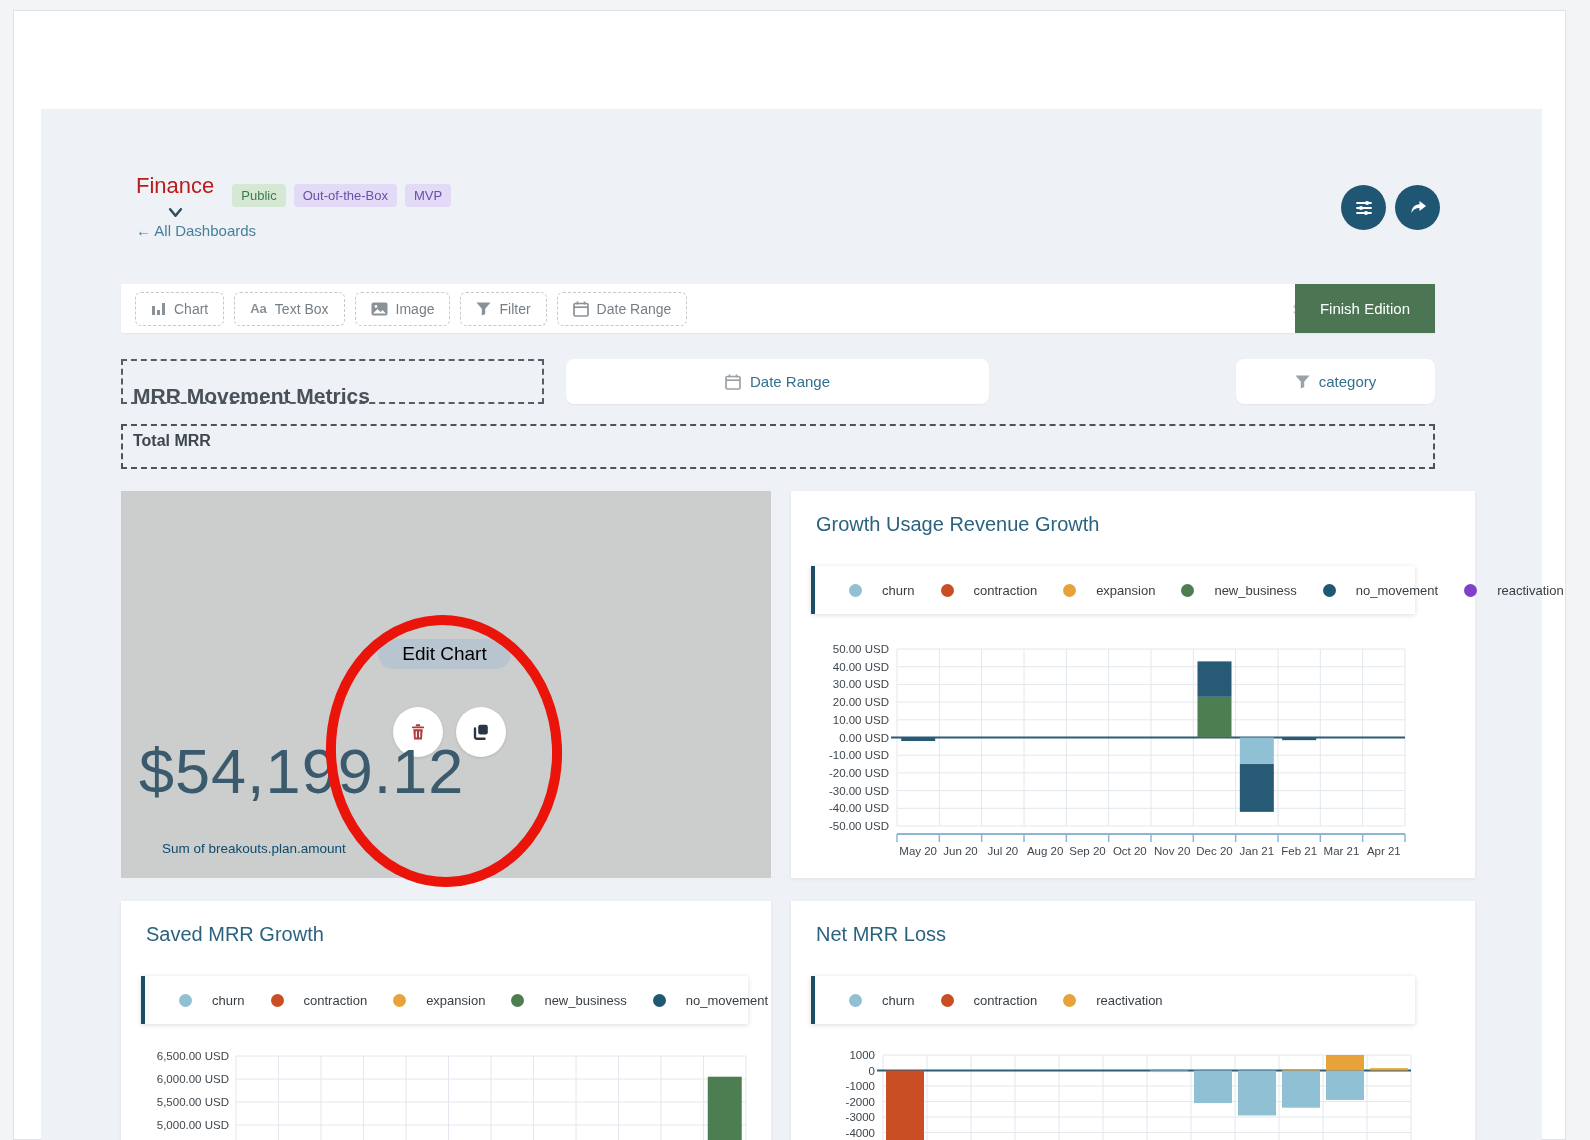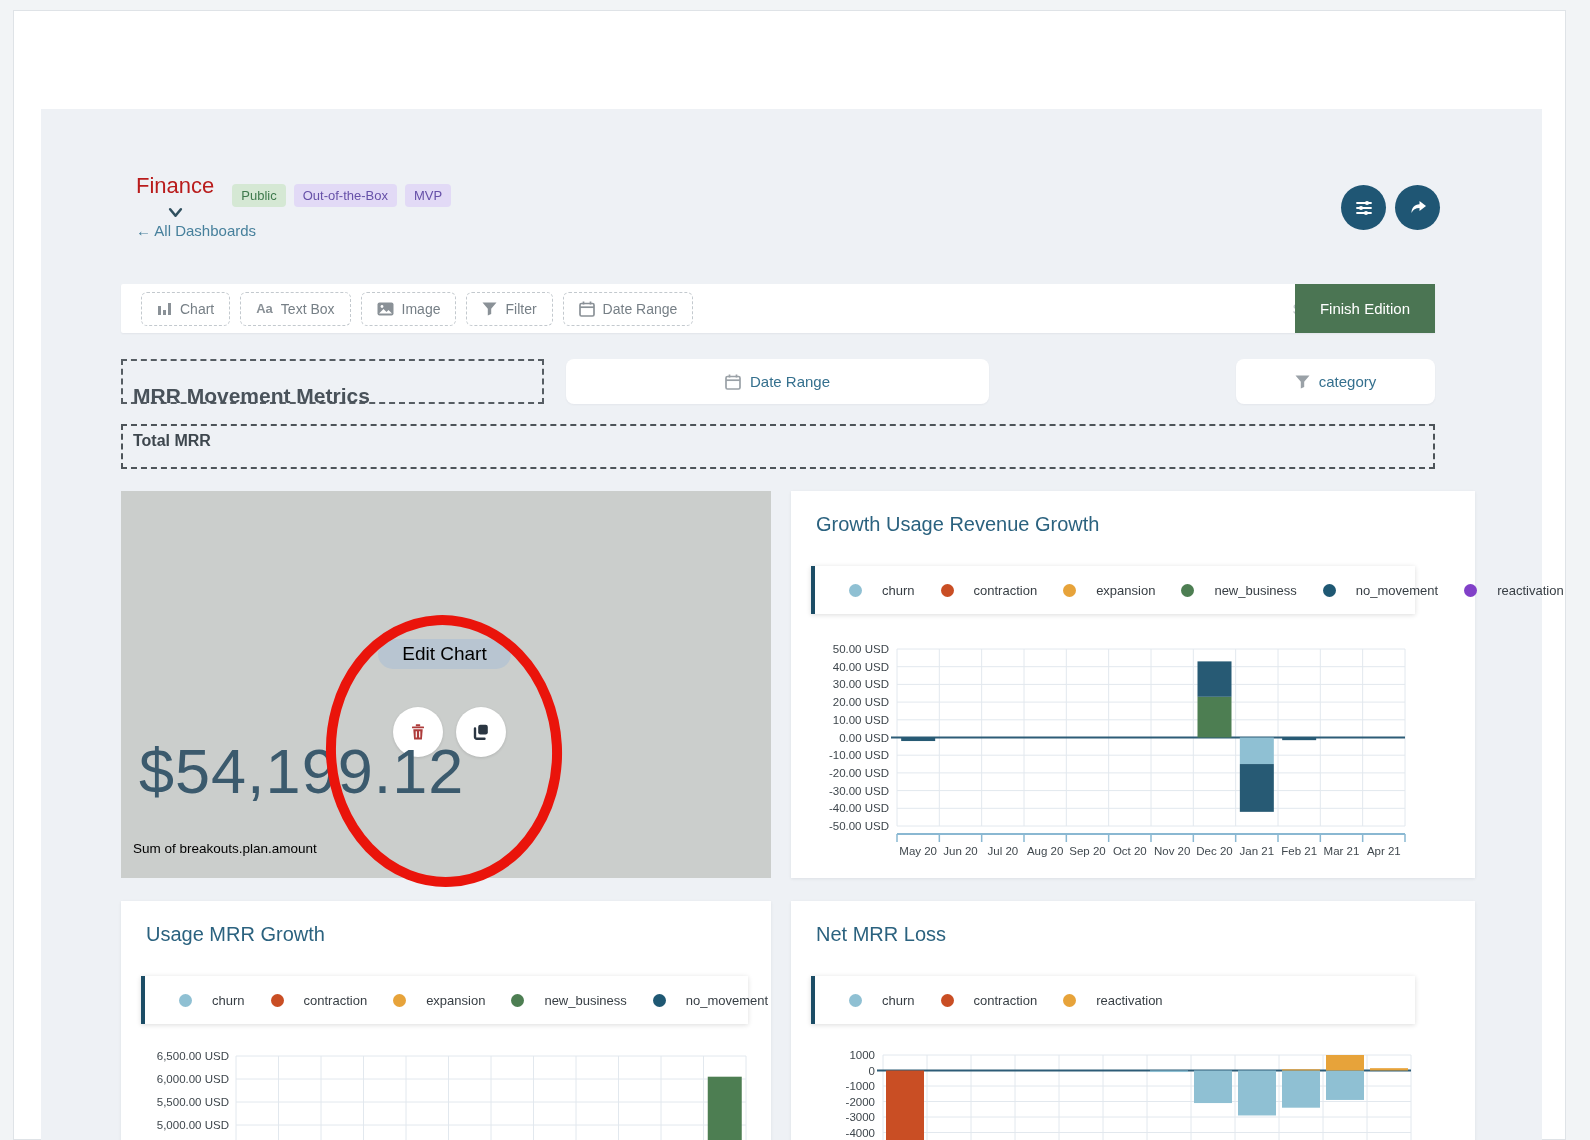--- a/index.html
+++ b/index.html
@@ -19,21 +19,21 @@
   .finance-name { font-size:22px; font-weight:500; color:#b91c1c; cursor:pointer; display:flex; align-items:center; gap:8px;flex-direction:column;}
   .badge { display:inline-block; font-size:13px; padding:4px 9px; border-radius:4px; margin-left:8px; }
   .badge-list { margin-left:10px; }
   .back-link { position:absolute; left:95px; top:113px; font-size:15px; color:#47809c; cursor:pointer; }
   .circle-btns { position:absolute; left:1300px; top:76px; display:flex; gap:9px; }
   .circle-btn { width:45px; height:45px; border-radius:50%; background:#1f5674; border:none;
     display:flex; align-items:center; justify-content:center; cursor:pointer; }
 
   
   .toolbar { position:absolute; left:80px; top:175px; width:1314px; height:49px; background:#fff;
-    border-radius:2px; display:flex; align-items:center; padding-left:20px; box-shadow:0 1px 2px rgba(30,40,50,.06); }
+    border-radius:2px; display:flex; align-items:center; padding-left:14px; box-shadow:0 1px 2px rgba(30,40,50,.06); }
   .tool-btn { display:flex; align-items:center; gap:8px; height:34px; padding:0 15px; margin-right:10px;
     border:1px dashed #c3c9ce; border-radius:6px; background:transparent; color:#767f86; font-size:14px; cursor:pointer; }
   .tool-btn svg, .tool-btn .aa { flex:none; }
   .aa { font-size:13px; font-weight:bold; color:#8a9197; }
   .saved { margin-left:auto; margin-right:25px; font-size:14px; color:#c2c8cd; }
   .finish-btn { position:absolute; right:0; top:0; height:49px; padding:0 25px; border:none;
     background:#4b7553; color:#fff; font-size:15px; cursor:pointer; font-family:inherit; }
 
   
   .title-box { position:absolute; left:80px; top:250px; width:423px; height:45px;
@@ -61,21 +61,21 @@
   .legend-item .dot { width:13px; height:13px; border-radius:50%; display:inline-block; }
 
   
   .edit-chart { position:absolute; left:257px; top:148px; width:133px; height:30px; border:none;
     border-radius:18px; background:#b8c5d1; color:#000000; font-size:19px; cursor:pointer; font-family:inherit; }
   .round-icon-btn { position:absolute; width:50px; height:50px; border-radius:50%; background:#fff; border:none;
     display:flex; align-items:center; justify-content:center; cursor:pointer; box-shadow:0 1px 3px rgba(0,0,0,.12); }
   .btn-trash { left:272px; top:216px; }
   .btn-copy  { left:335px; top:216px; }
   .big-number { position:absolute; left:18px; top:244px; font-size:63px; color:#3b5a6d; letter-spacing:1px; }
-  .big-caption { position:absolute; left:12px; top:350px; font-size:13.5px; color:#000000; }
+  .big-caption { position:absolute; left:41px; top:350px; font-size:13.5px; color:#0c4a6e; }
   .resize-handle { position:absolute; left:622px; top:460px; width:22px; height:22px; cursor:nwse-resize; }
 
   .annotation-overlay { position:absolute; left:320px; top:608px; width:248px; height:286px;
     pointer-events:none; z-index:50; }
 
   svg text { font-family:"Liberation Sans","DejaVu Sans",sans-serif; }
 </style>
 </head>
 <body>
 
@@ -297,21 +297,21 @@
           <text x="361.1666666666667" y="224" text-anchor="middle" font-size="11.5" fill="#40484e">Nov 20</text>
           <text x="403.5" y="224" text-anchor="middle" font-size="11.5" fill="#40484e">Dec 20</text>
           <text x="445.83333333333337" y="224" text-anchor="middle" font-size="11.5" fill="#40484e">Jan 21</text>
           <text x="488.1666666666667" y="224" text-anchor="middle" font-size="11.5" fill="#40484e">Feb 21</text>
           <text x="530.5" y="224" text-anchor="middle" font-size="11.5" fill="#40484e">Mar 21</text>
           <text x="572.8333333333334" y="224" text-anchor="middle" font-size="11.5" fill="#40484e">Apr 21</text>
         </svg>
     </div>
 
     <div class="card" style="left:80px; top:792px; width:650px; height:400px;">
-      <div class="chart-title">Usage MRR Growth</div>
+      <div class="chart-title">Saved MRR Growth</div>
       <div class="legend" style="width:607px;">
           <span class="legend-item">
             <span class="dot" style="background: rgb(143, 192, 211);"></span>
             <span>churn</span>
           </span>
           <span class="legend-item">
             <span class="dot" style="background: rgb(201, 78, 36);"></span>
             <span>contraction</span>
           </span>
           <span class="legend-item">

